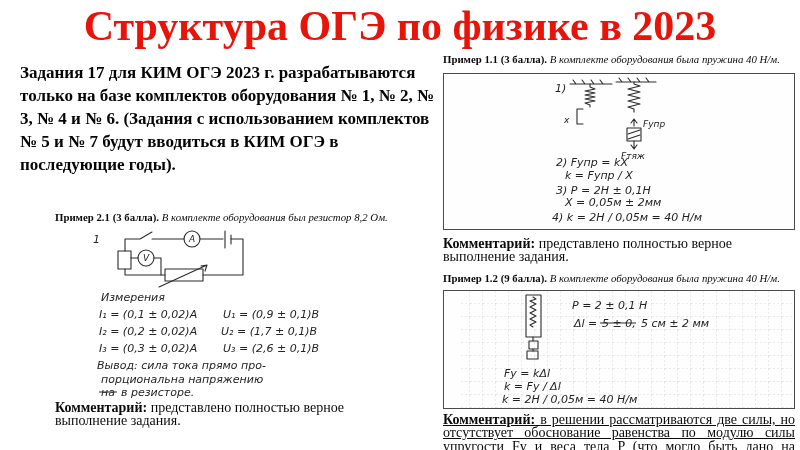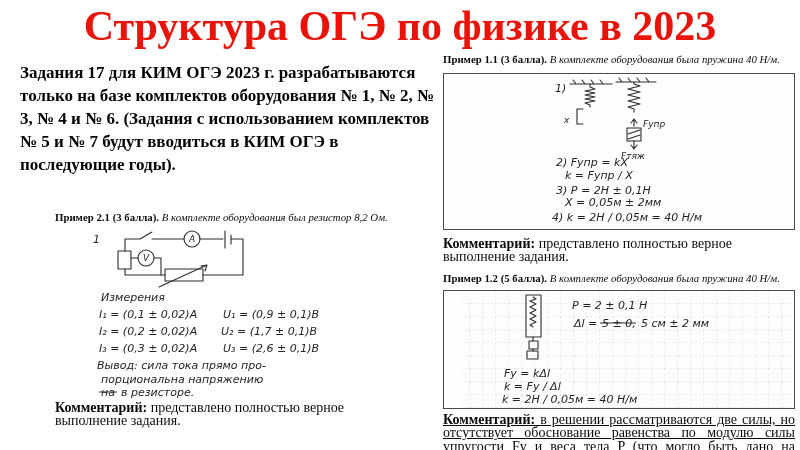--- a/index.html
+++ b/index.html
@@ -121,21 +121,21 @@
       <text class="hw" x="121" y="105">k = Fупр / X</text>
       <text class="hw" x="112" y="120">3) P = 2Н ± 0,1Н</text>
       <text class="hw" x="121" y="132">X = 0,05м ± 2мм</text>
       <text class="hw" x="108" y="147">4) k = 2Н / 0,05м = 40 Н/м</text>
     </svg>
   </div>
 
   <p class="comment"><span class="b">Комментарий:</span>
     <span>представлено полностью верное выполнение задания.</span></p>
 
-  <p class="ex-header second"><span class="b">Пример 1.2 (5 балла).</span>
+  <p class="ex-header second"><span class="b">Пример 1.2 (9 балла).</span>
     <span class="i">В комплекте оборудования была пружина 40 Н/м.</span></p>
 
   <div class="scan-box grid-box">
     <svg width="350" height="117" viewBox="0 0 350 117">
       <defs>
         <pattern id="gp" width="13" height="13" patternUnits="userSpaceOnUse">
           <path d="M 13 0 V 13 M 0 13 H 13" stroke="#bdbdbd" stroke-width="0.6" stroke-dasharray="2 2" fill="none"></path>
         </pattern>
       </defs>
       <rect x="16" y="0" width="334" height="117" fill="url(#gp)"></rect>

